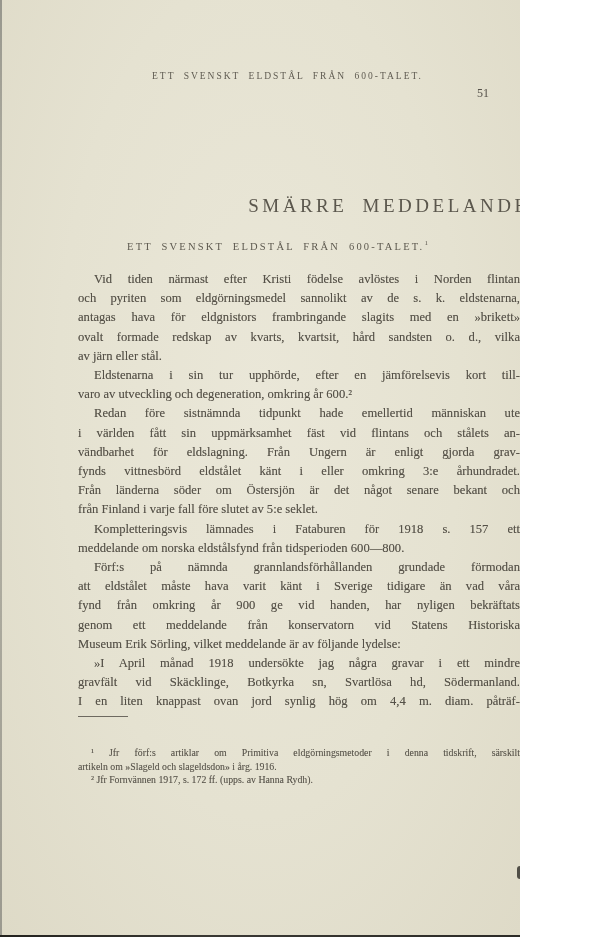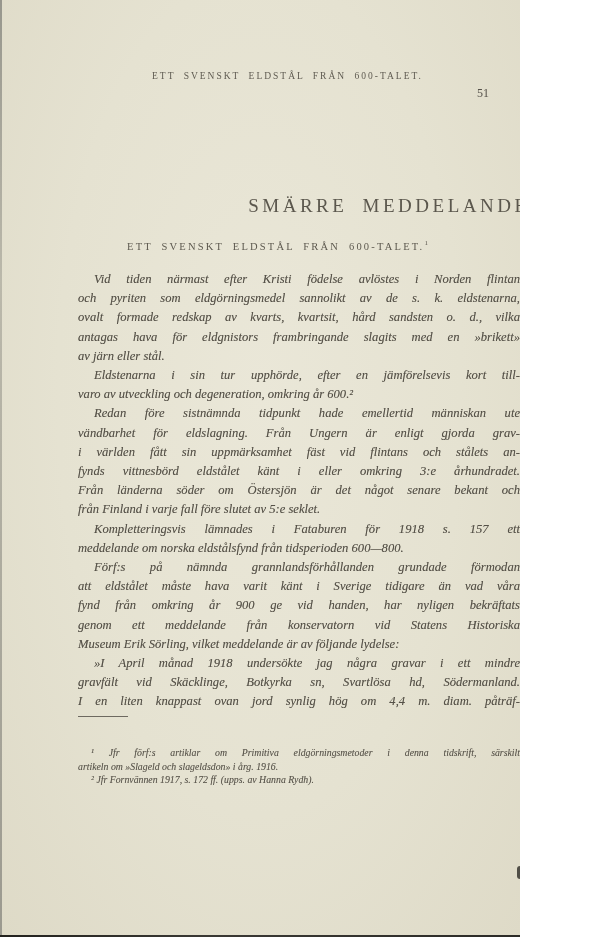--- a/index.html
+++ b/index.html
@@ -58,21 +58,21 @@
     color: #5d594f;
   }
   .article-title sup { font-size: 7px; letter-spacing: 0; }
   
   .body-text {
     position: absolute; top: 270px; left: 78px; width: 442px;
     font-size: 12.6px; line-height: 19.2px;
     color: #555148;
     text-shadow: 0 0 .4px rgba(87,82,72,.45);
   }
-  .line { text-align: left; white-space: normal; font-style: italic; }
+  .line { text-align: left; white-space: normal; }
   .line.just { text-align: justify; text-align-last: justify; }
   .line.first { text-indent: 16px; }
   
   .footnote-rule {
     position: absolute; top: 716px; left: 78px; width: 50px; height: 0;
     border-top: 1px solid #6d6960;
   }
   .footnotes {
     position: absolute; top: 722px; left: 78px; width: 442px;
     font-size: 9.8px; line-height: 13.6px;
@@ -96,32 +96,32 @@
   <div class="page-number">51</div>
 
   <div class="section-title">SMÄRRE MEDDELANDEN.</div>
 
   <div class="article-title"><span>ETT SVENSKT ELDSTÅL FRÅN 600-TALET.</span><sup>1</sup></div>
 
   <div class="body-text">
       <div>
         <div class="line first just">Vid tiden närmast efter Kristi födelse avlöstes i Norden flintan</div>
         <div class="line just">och pyriten som eldgörningsmedel sannolikt av de s. k. eldstenarna,</div>
+        <div class="line just">antagas hava för eldgnistors frambringande slagits med en »brikett»</div>
         <div class="line just">ovalt formade redskap av kvarts, kvartsit, hård sandsten o. d., vilka</div>
-        <div class="line just">antagas hava för eldgnistors frambringande slagits med en »brikett»</div>
         <div class="line">av järn eller stål.</div>
       </div>
       <div>
         <div class="line first just">Eldstenarna i sin tur upphörde, efter en jämförelsevis kort till-</div>
         <div class="line">varo av utveckling och degeneration, omkring år 600.²</div>
       </div>
       <div>
         <div class="line first just">Redan före sistnämnda tidpunkt hade emellertid människan ute</div>
+        <div class="line just">i världen fått sin uppmärksamhet fäst vid flintans och stålets an-</div>
         <div class="line just">vändbarhet för eldslagning.  Från Ungern är enligt gjorda grav-</div>
-        <div class="line just">i världen fått sin uppmärksamhet fäst vid flintans och stålets an-</div>
         <div class="line just">fynds vittnesbörd eldstålet känt i eller omkring 3:e århundradet.</div>
         <div class="line just">Från länderna söder om Östersjön är det något senare bekant och</div>
         <div class="line">från Finland i varje fall före slutet av 5:e seklet.</div>
       </div>
       <div>
         <div class="line first just">Kompletteringsvis lämnades i Fataburen för 1918 s. 157 ett</div>
         <div class="line">meddelande om norska eldstålsfynd från tidsperioden 600—800.</div>
       </div>
       <div>
         <div class="line first just">Förf:s på nämnda grannlandsförhållanden grundade förmodan</div>

